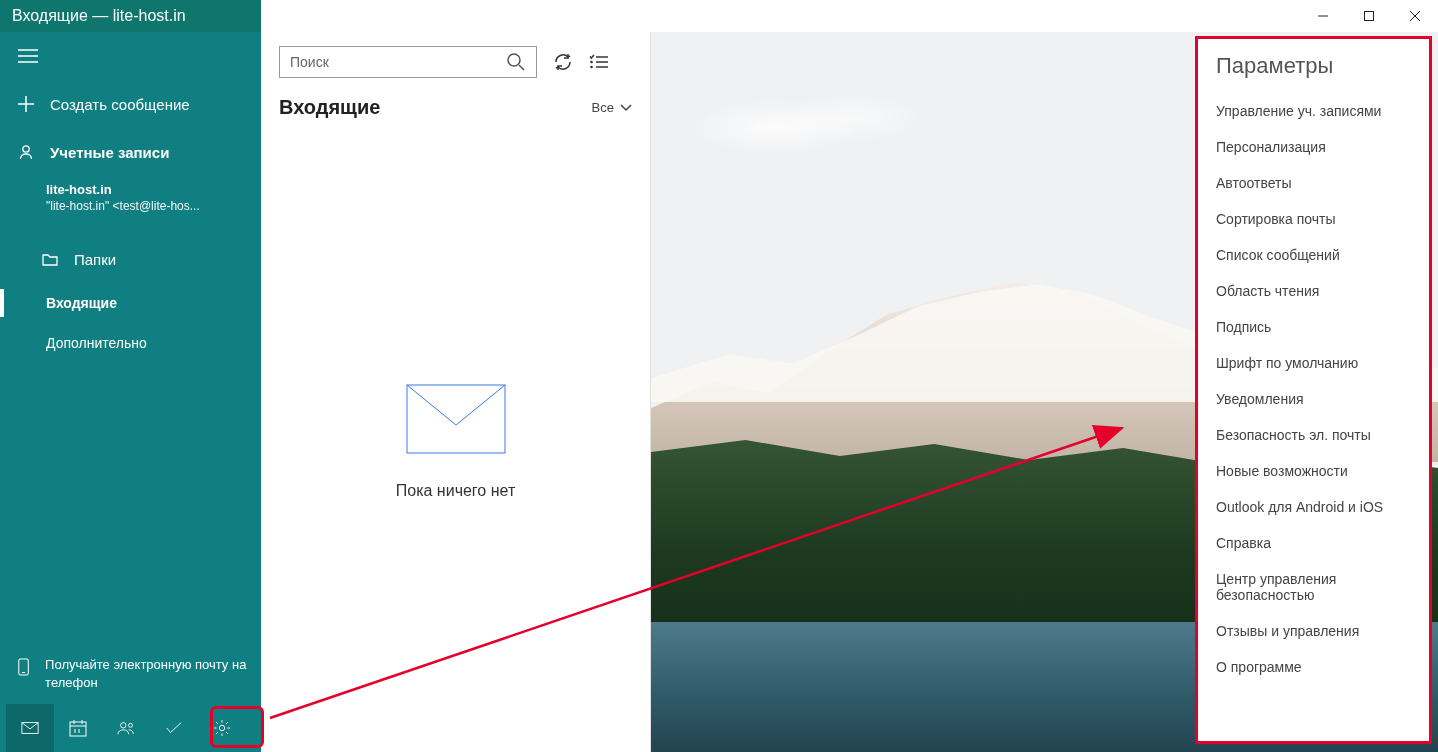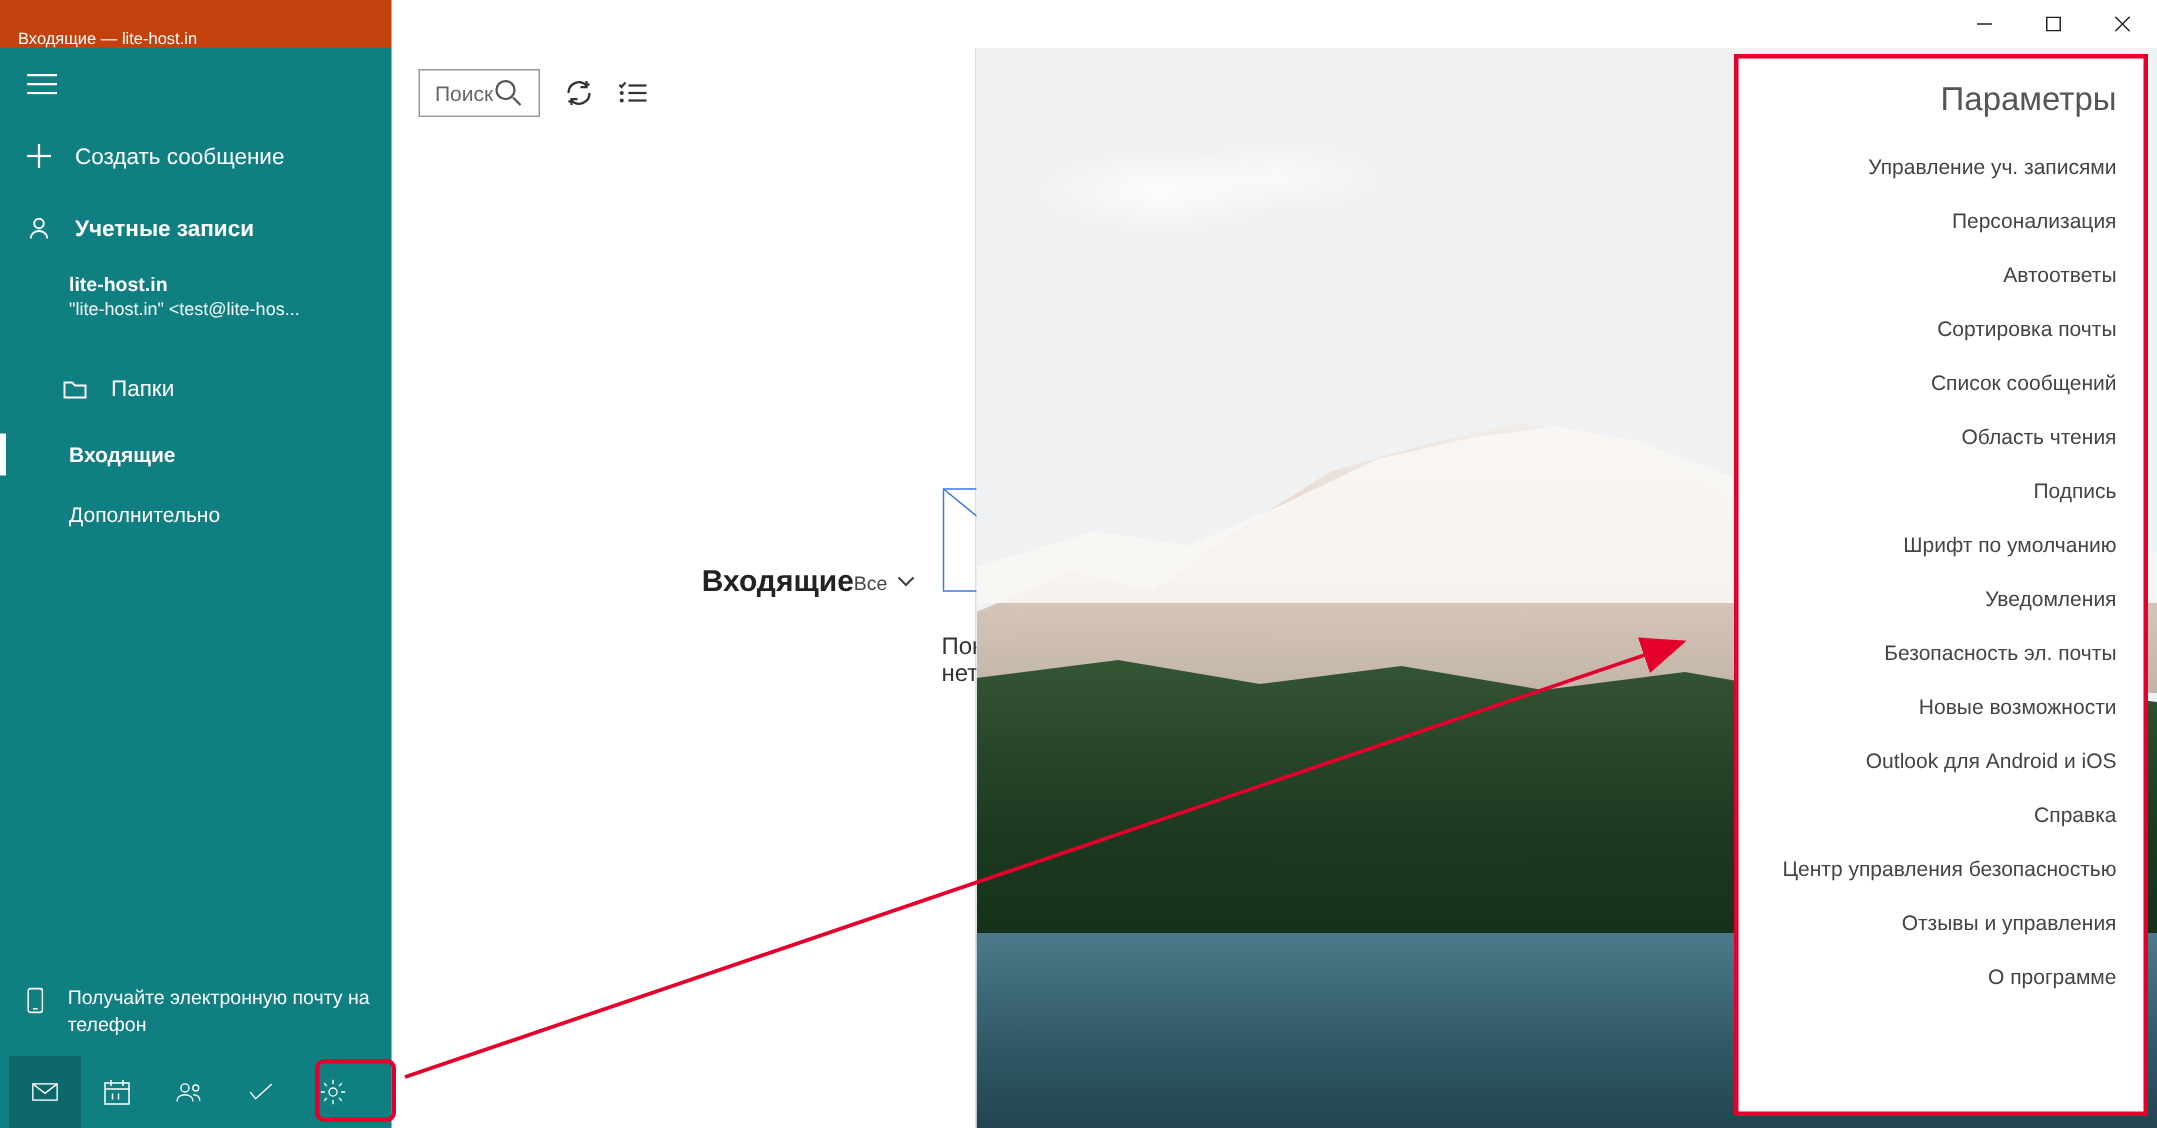--- a/index.html
+++ b/index.html
@@ -1,19 +1,19 @@
 <!DOCTYPE html>
 <html><head>
 <meta charset="utf-8">
 <style>
 * { box-sizing: border-box; margin: 0; padding: 0; }
 body { font-family: "Segoe UI", sans-serif; width:1438px; height:752px; overflow:hidden; position:relative; background:#fff; }
 
 
-.titlebar { height:32px; background:#c2410c; color:#fff; display:flex; align-items:flex-end; font-size:11px; padding-left:12px; position:relative; }
+.titlebar { height:32px; background:#0f766e; color:#fff; display:flex; align-items:center; font-size:16px; padding-left:12px; position:relative; }
 .win-controls { position:absolute; right:0; top:0; height:32px; display:flex; }
 .win-btn { width:46px; height:32px; display:flex; align-items:center; justify-content:center; color:#222; }
 .win-btn svg { width:10px; height:10px; }
 .titlebar-right-bg { position:absolute; left:261px; right:0; top:0; height:32px; background:#fff; }
 
 
 .main { display:flex; height:720px; position:relative; }
 
 
 .sidebar { width:261px; background:#0f7f81; color:#ffffff; display:flex; flex-direction:column; position:relative; }
@@ -28,41 +28,41 @@
 .folder-item { height:40px; display:flex; align-items:center; padding-left:46px; font-size:14px; position:relative; }
 .folder-item.active { font-weight:600; }
 .folder-item.active::before { content:""; position:absolute; left:0; top:6px; bottom:6px; width:4px; background:#fff; }
 .phone-promo { margin-top:auto; display:flex; padding:12px 12px 12px 18px; gap:16px; font-size:13px; line-height:1.4; align-items:flex-start; }
 .bottom-icons { height:48px; display:flex; align-items:center; gap:0; padding:0 6px; position:relative; }
 .bicon { width:48px; height:48px; display:flex; align-items:center; justify-content:center; }
 .bicon.active { background:rgba(0,0,0,0.18); }
 .bicon svg { width:18px; height:18px; stroke:#fff; fill:none; }
 
 
-.listcol { width:390px; border-right:1px solid #e0e0e0; display:flex; flex-direction:row; background:#fff; }
+.listcol { width:390px; border-right:1px solid #e0e0e0; display:flex; flex-direction:column; background:#fff; }
 .toolbar { height:60px; display:flex; align-items:center; padding:0 18px; gap:16px; }
 .searchbox { flex:1 1 auto; max-width:258px; height:32px; border:1px solid #999; display:flex; align-items:center; padding:0 10px; font-size:14px; color:#666; justify-content:space-between; }
 .tool-icon { width:20px; height:20px; color:#333; }
 .listheader { display:flex; align-items:center; justify-content:space-between; padding:4px 18px 12px 18px; }
 .listheader h2 { font-size:20px; font-weight:600; color:#222; }
 .filter { font-size:13px; color:#444; display:flex; align-items:center; gap:6px; }
 .empty { flex:1; display:flex; flex-direction:column; align-items:center; justify-content:center; gap:28px; color:#333; font-size:16px; }
 .empty svg { width:100px; height:70px; stroke:#3b78e7; stroke-width:1; fill:none; }
 
 
 .readingpane { flex:1; position:relative; overflow:hidden; background:linear-gradient(180deg,#f2f2f4 0%,#f2f2f4 12%,#e8eef2 40%); }
 .sky { position:absolute; inset:0; background:#f0f1f3; }
 .mountain-far { position:absolute; left:0; right:0; top:250px; height:180px; background:linear-gradient(180deg,#f3ede8 0%,#d8c9bc 60%,#c2b4a6 100%); clip-path:polygon(0 70%, 8% 55%, 15% 62%, 22% 40%, 30% 18%, 38% 8%, 46% 0%, 55% 7%, 63% 25%, 71% 40%, 80% 55%, 88% 50%, 100% 66%, 100% 100%, 0 100%); }
 .snow { position:absolute; left:0; right:0; top:250px; height:120px; background:#f9f7f4; clip-path:polygon(0 80%, 10% 60%, 18% 68%, 26% 45%, 34% 20%, 42% 8%, 49% 2%, 56% 10%, 64% 30%, 72% 48%, 80% 62%, 88% 55%, 100% 72%, 100% 100%, 0 100%); opacity:0.9; }
 .forest { position:absolute; left:0; right:0; top:400px; bottom:120px; background:linear-gradient(180deg,#365736 0%,#1d3a20 60%,#14301a 100%); clip-path:polygon(0 10%, 12% 4%, 24% 12%, 36% 6%, 48% 14%, 60% 8%, 72% 16%, 84% 10%, 100% 18%, 100% 100%, 0 100%); }
 .lake { position:absolute; left:0; right:0; bottom:0; height:130px; background:linear-gradient(180deg,#4d7a8a 0%,#2f5866 60%,#234450 100%); }
 .clouds { position:absolute; left:20px; top:50px; width:260px; height:90px; background:radial-gradient(ellipse 120px 40px at 40% 50%, rgba(255,255,255,0.8), transparent 70%), radial-gradient(ellipse 100px 35px at 70% 40%, rgba(255,255,255,0.6), transparent 70%); }
 
 
-.settings-panel { position:absolute; right:6px; top:4px; width:276px; bottom:8px; background:#fff; border:3px solid #e4002b; padding:14px 18px; overflow:hidden;text-align:right; }
+.settings-panel { position:absolute; right:6px; top:4px; width:237px; bottom:8px; background:#fff; border:3px solid #e4002b; padding:14px 18px; overflow:hidden; }
 .settings-panel h3 { font-size:22px; font-weight:400; color:#555; margin-bottom:14px; }
 .settings-item { font-size:14px; color:#444; padding:10px 0; cursor:default; }
 
 
 .red-box { position:absolute; border:3px solid #e4002b; border-radius:6px; }
 .gear-box { left:210px; bottom:4px; width:54px; height:42px; top:auto; position:absolute; }
 .arrow-svg { position:absolute; left:268px; top:424px; width:860px; height:296px; pointer-events:none; }
 
 </style>
 </head>

